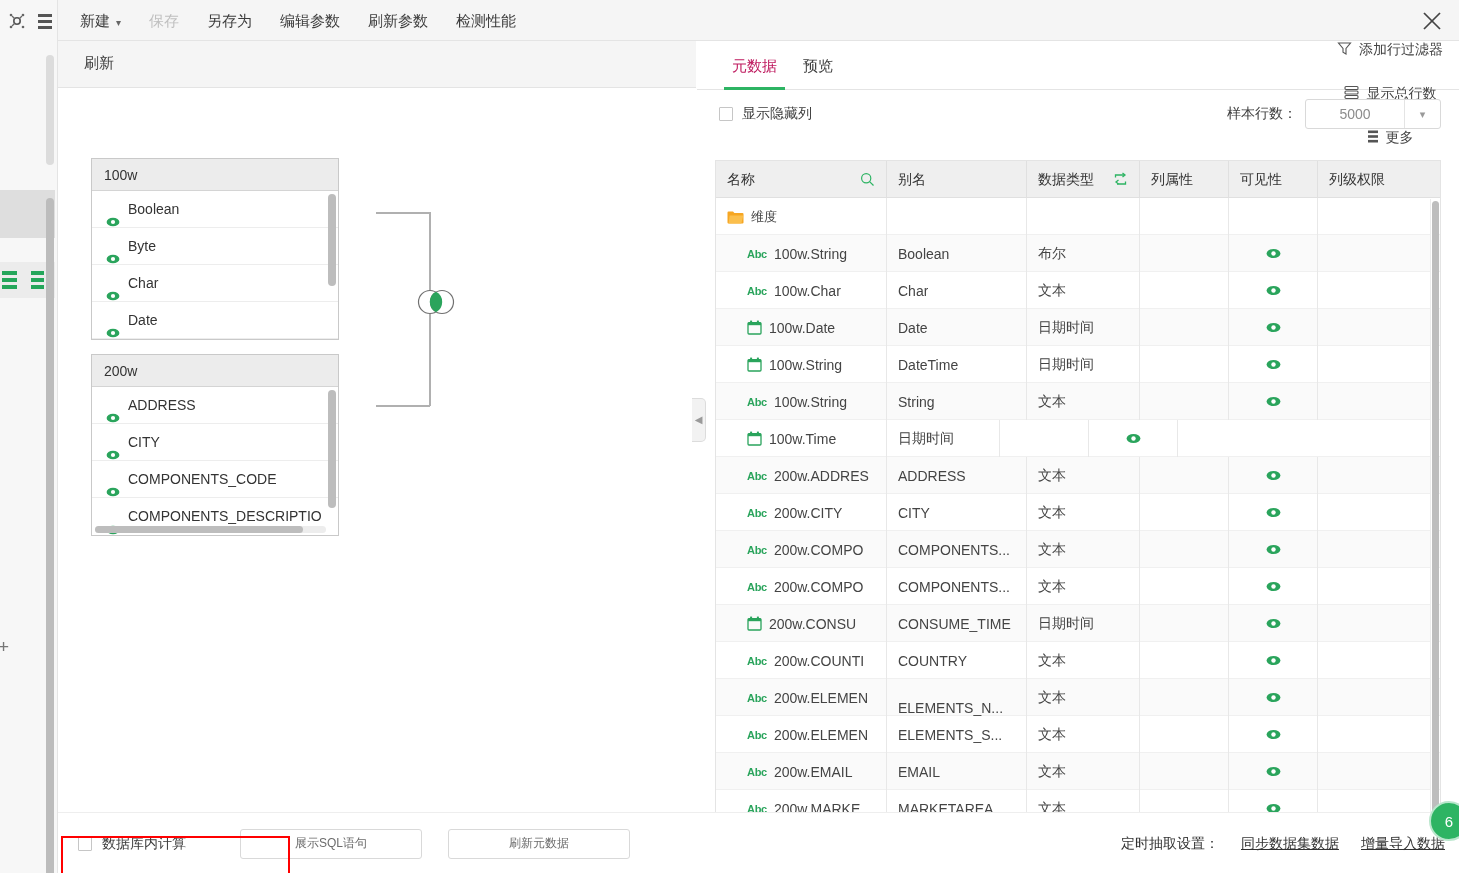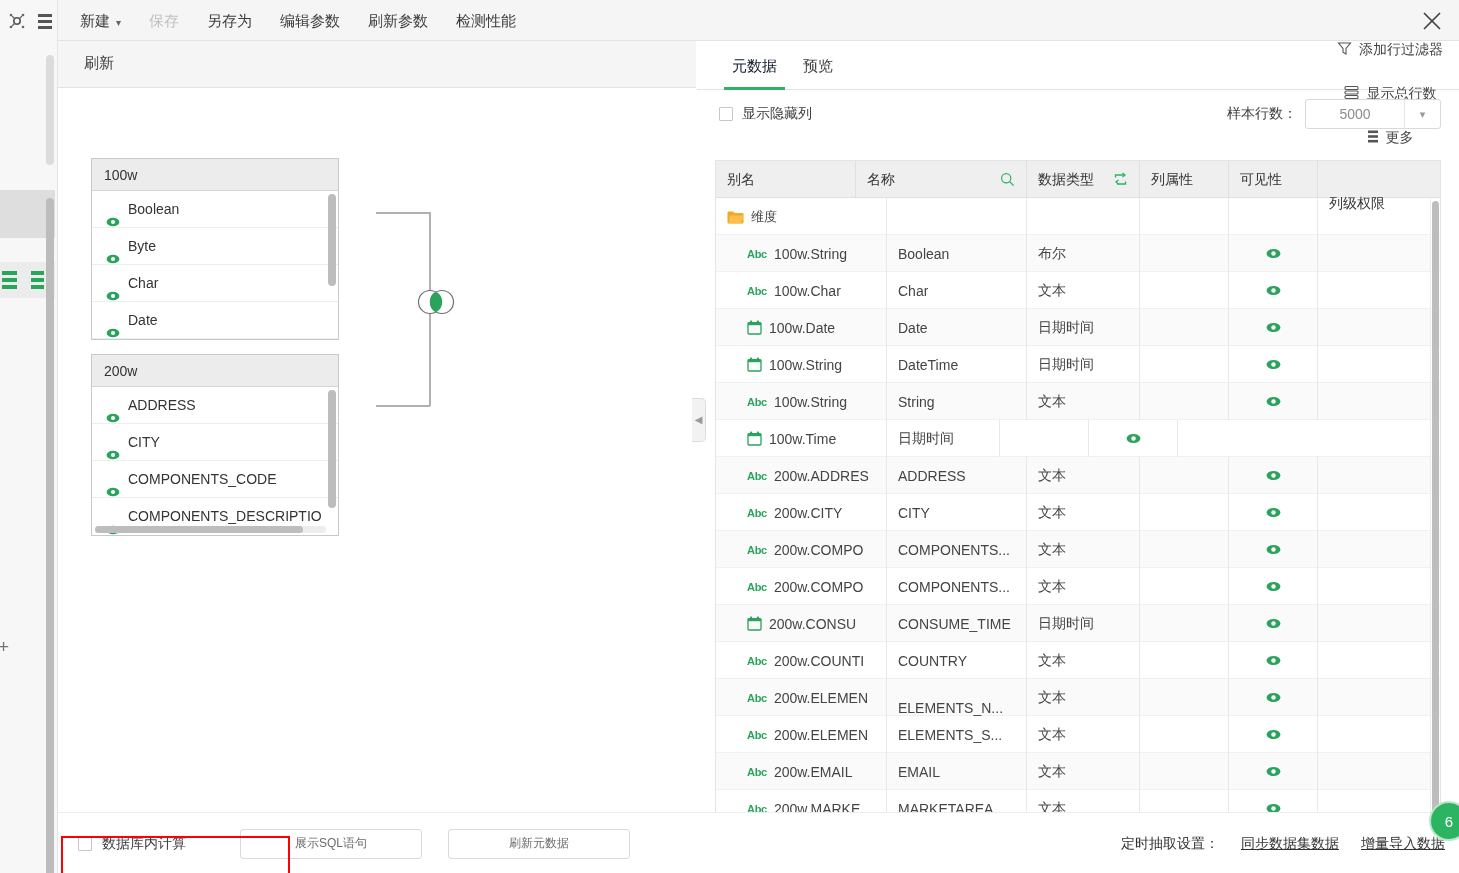--- a/index.html
+++ b/index.html
@@ -128,21 +128,21 @@
   .right-pane {
     position:absolute; left:697px; top:41px; width:762px; height:790px; background:#fff;
   }
   .tabs-bar {
     position:relative; height:49px; border-bottom:1px solid #e4e4e4; background:#fff;
   }
   .tabs { position:absolute; left:35px; top:0; display:flex; gap:26px; height:49px; }
   .tab {
     height:49px; line-height:49px; font-size:15px; color:#3c3c3c; cursor:pointer; position:relative;
   }
-  .tab.active { color:#0f172a; }
+  .tab.active { color:#be185d; }
   .tab.active:after {
     content:''; position:absolute; left:-8px; right:-8px; bottom:0; height:3px; background:#2db463;
   }
   .tool-right { position:absolute; right:16px; top:0; display:flex; align-items:center; gap:26px; height:49px;flex-direction:column; }
   .tool-btn { display:flex; align-items:center; gap:7px; font-size:14px; color:#444; cursor:pointer; }
 
   .sub-bar { position:relative; height:48px; }
   .chk-wrap { position:absolute; left:22px; top:15px; display:flex; align-items:center; gap:9px; cursor:pointer; }
   .chkbox { width:14px; height:14px; border:1px solid #c6c6c6; background:#fff; border-radius:1px; }
   .chk-label { font-size:14px; color:#3c3c3c; }
@@ -434,44 +434,44 @@
         <span class="sample-label">样本行数：</span>
         <div class="sample-select">
           <span class="sample-val">5000</span>
           <span class="sample-arrow">▾</span>
         </div>
       </div>
     </div>
 
     <div class="grid">
       <div class="grid-head">
-        <div class="gh" style="width:140px;">别名</div>
         <div class="gh" style="width:171px;">
           <span>名称</span>
           <span class="hd-icon">
             <svg width="15" height="15" viewBox="0 0 15 15">
                 <circle cx="6.2" cy="6.2" r="4.6" fill="none" stroke="#2db463" stroke-width="1.2"></circle>
                 <line x1="9.6" y1="9.6" x2="13.5" y2="13.5" stroke="#2db463" stroke-width="1.2"></line>
               </svg>
           </span>
         </div>
+        <div class="gh" style="width:140px;">别名</div>
         <div class="gh" style="width:113px;">
           <span>数据类型</span>
           <span class="hd-icon">
             <svg width="15" height="15" viewBox="0 0 15 15">
               <path d="M2.5 5.5 V3 H11" fill="none" stroke="#2db463" stroke-width="1.3"></path>
               <path d="M12.5 9.5 V12 H4" fill="none" stroke="#2db463" stroke-width="1.3"></path>
               <path d="M9.5 1 L12 3 L9.5 5" fill="none" stroke="#2db463" stroke-width="1.3"></path>
               <path d="M5.5 8 L3 10 L5.5 12" fill="none" stroke="#2db463" stroke-width="1.3"></path>
             </svg>
           </span>
         </div>
         <div class="gh" style="width:89px;">列属性</div>
         <div class="gh" style="width:89px;">可见性</div>
-        <div class="gh" style="width:122px;margin-top:24px;">列级权限</div>
+        <div class="gh" style="width:122px;">列级权限</div>
       </div>
 
       <div class="grid-body">
 
         <div class="grow folder-row">
           <div class="gc" style="width:171px;">
             <span class="type-cal">
               <svg width="17" height="14" viewBox="0 0 17 14">
                 <path d="M0.5 2.5 a1 1 0 0 1 1-1 H6 l1.4 1.6 H15.5 a1 1 0 0 1 1 1 V12.5 a1 1 0 0 1 -1 1 H1.5 a1 1 0 0 1 -1 -1 Z" fill="#f6a623"></path>
                 <path d="M2.6 5.6 H16.3 L14.6 12.6 a1 1 0 0 1 -1 0.9 H1.6 Z" fill="#fbbf4d"></path>

